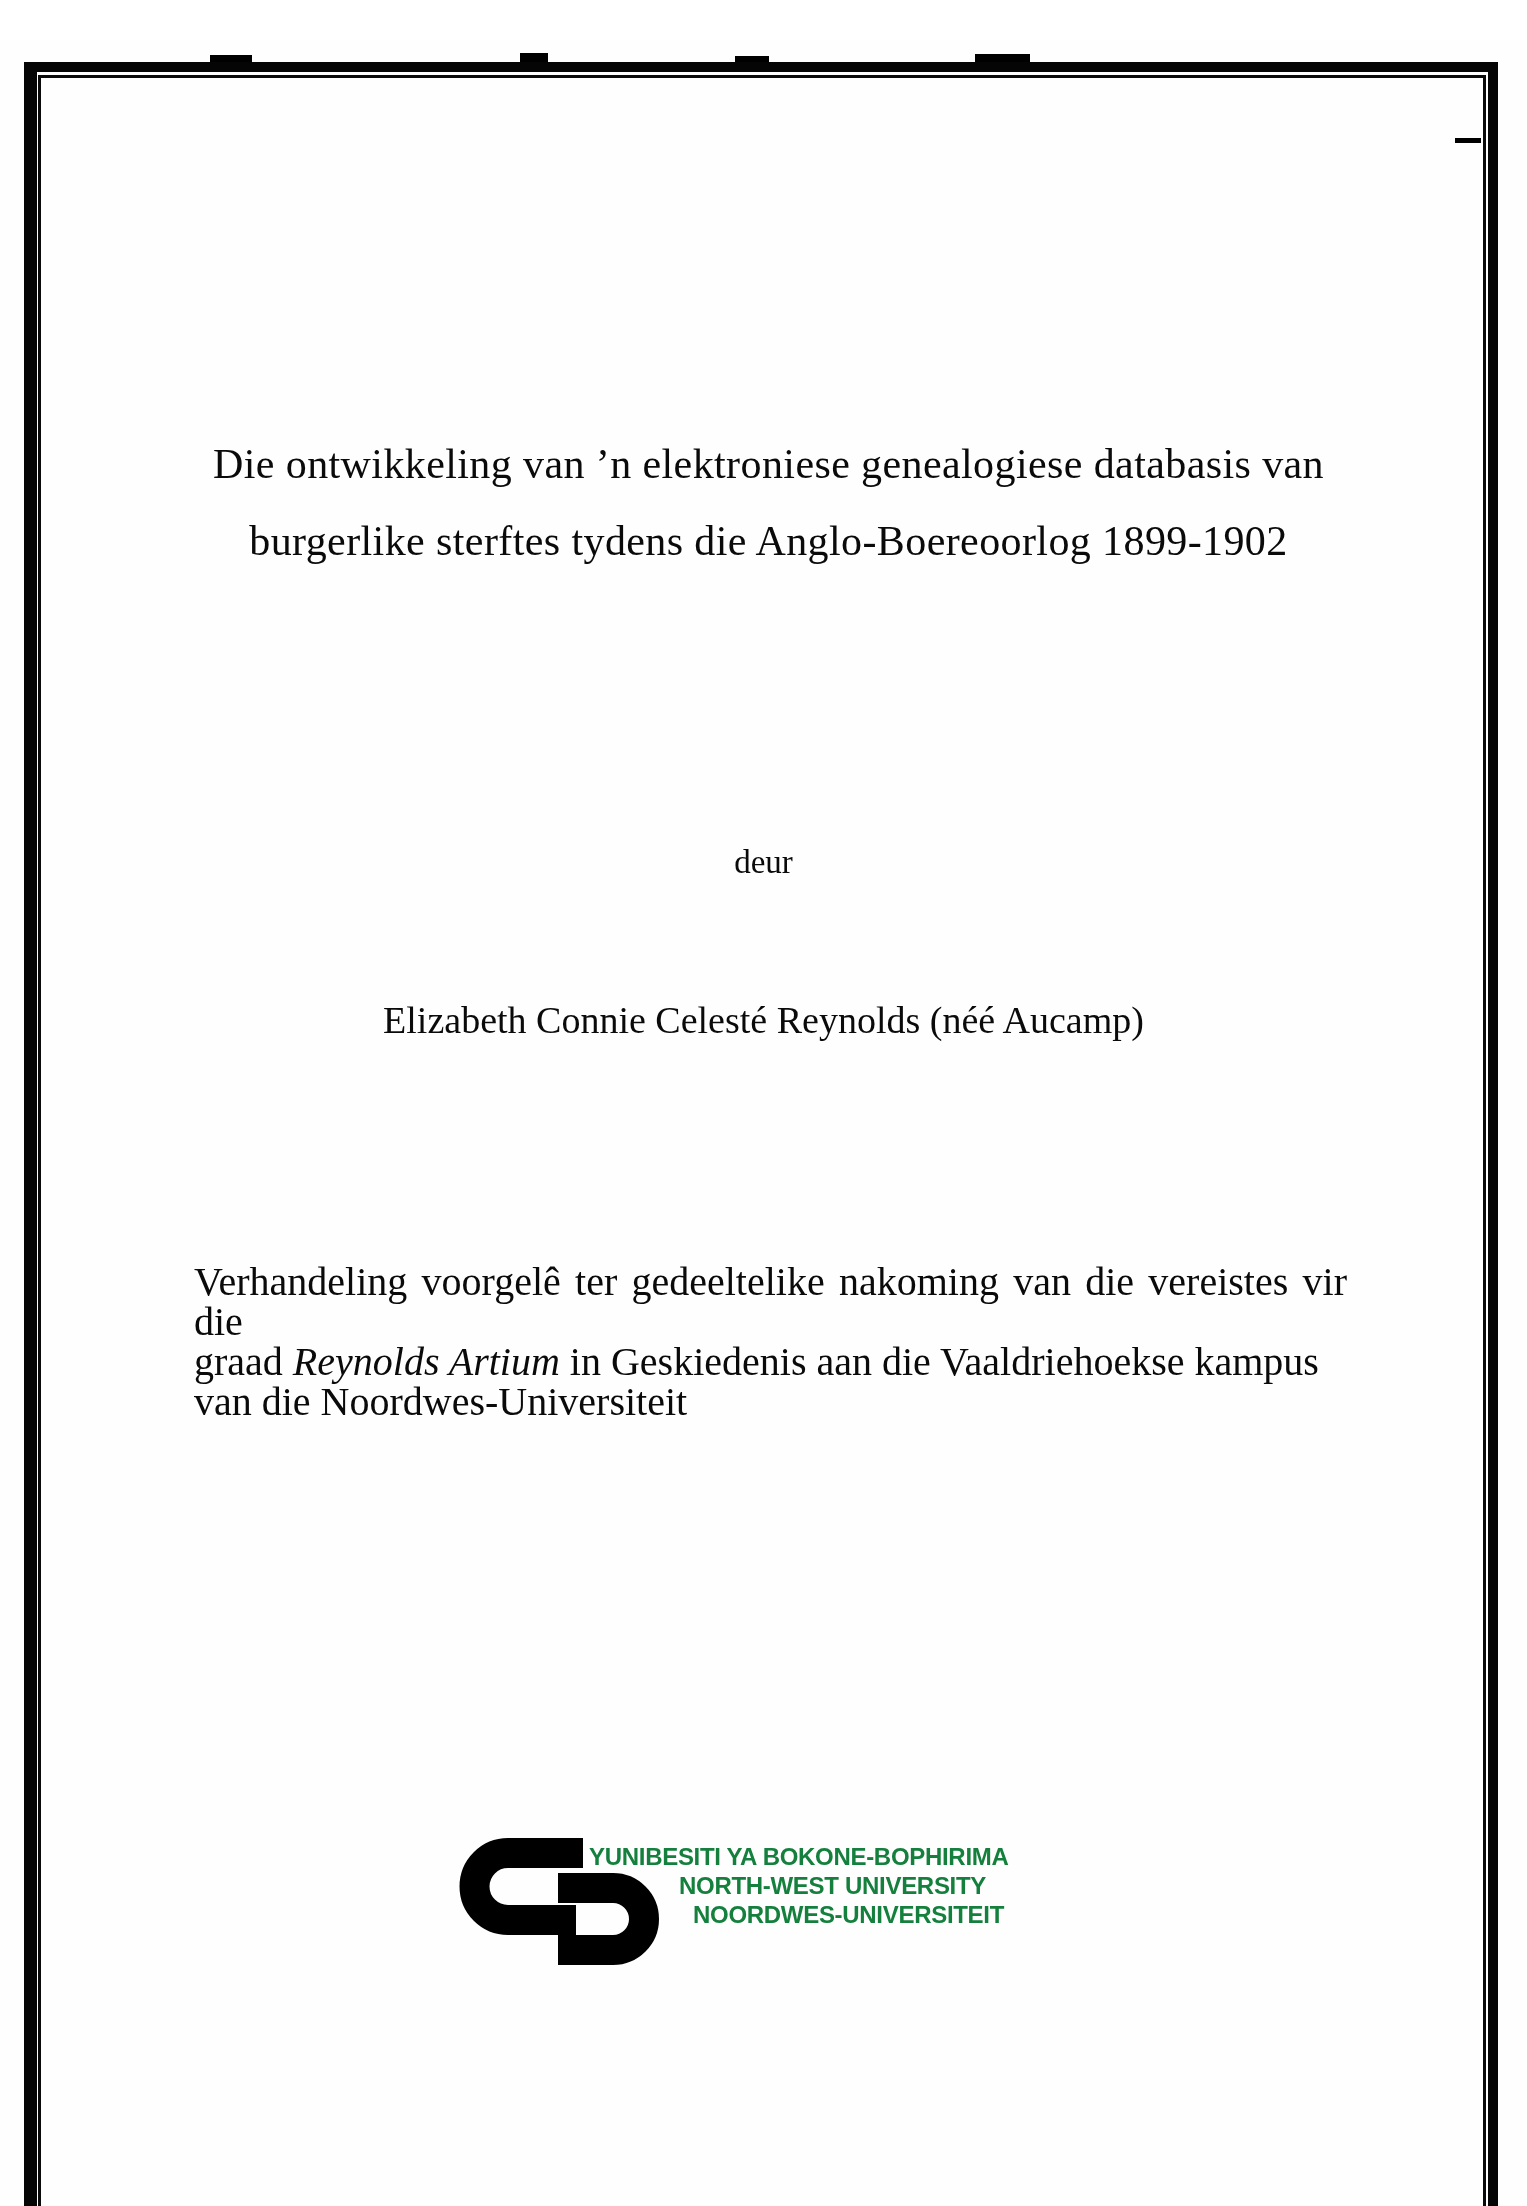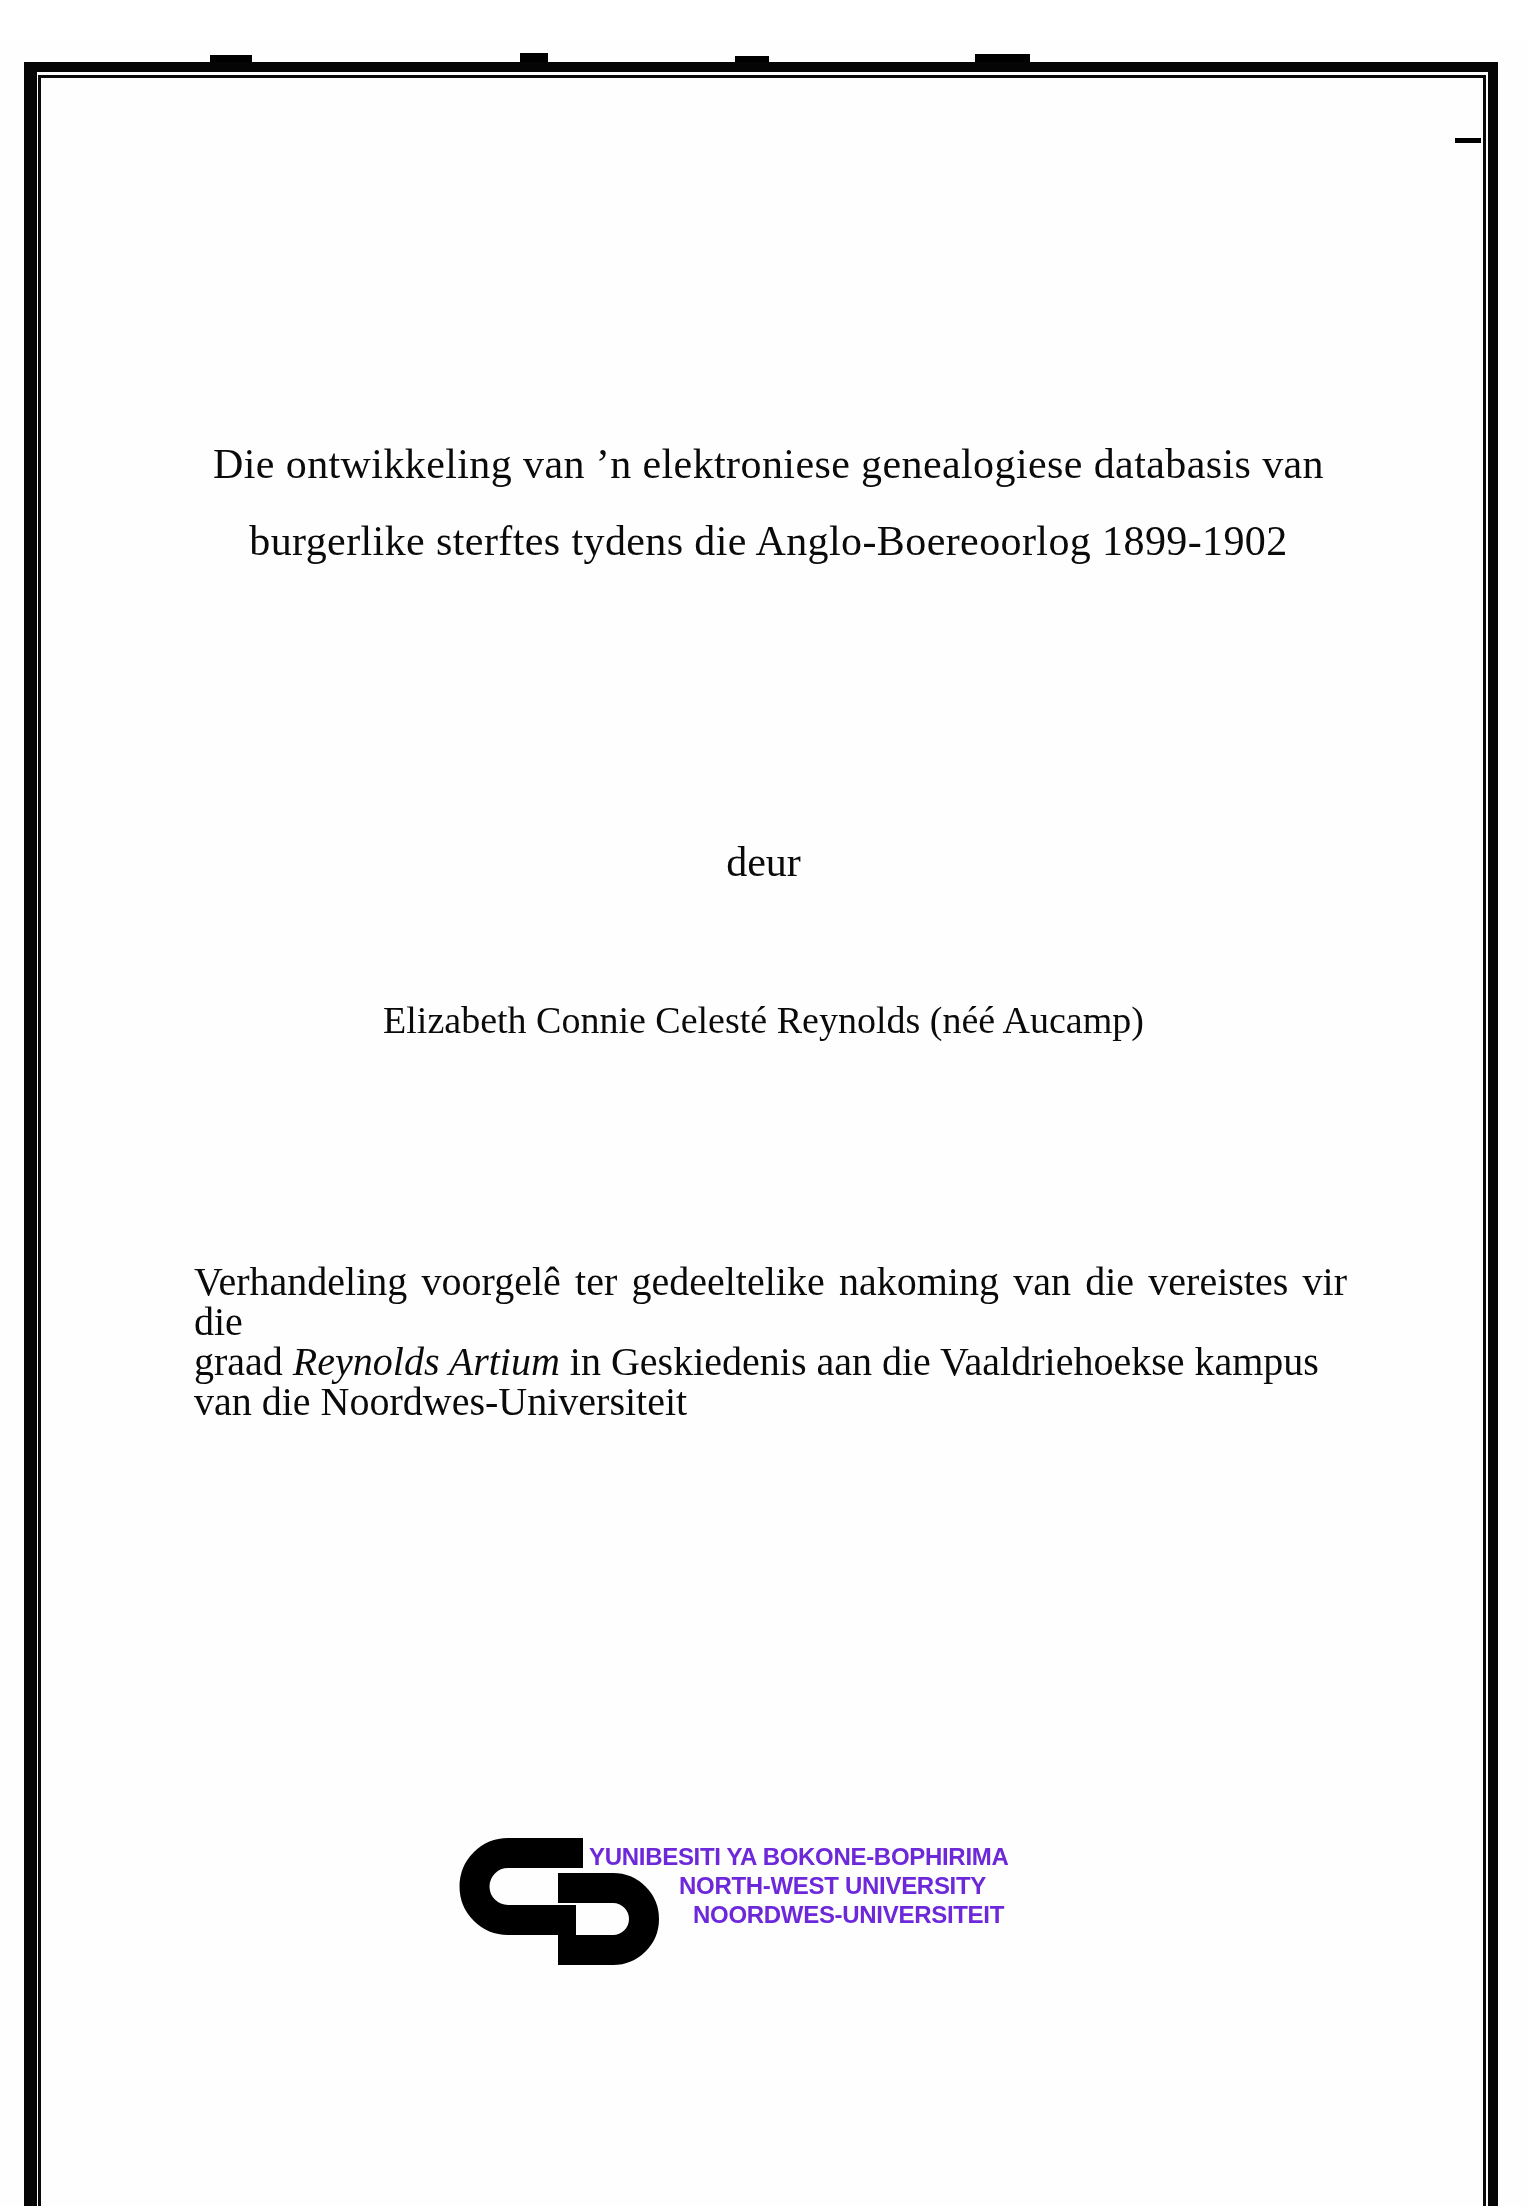--- a/index.html
+++ b/index.html
@@ -38,21 +38,21 @@
     left: 185px; right: 175px; top: 386px;
     text-align: center;
     font-size: 42px;
     line-height: 77px;
     letter-spacing: 0.4px;
   }
   .byline-label {
     position: absolute;
     left: 0; right: 0; top: 800px;
     text-align: center;
-    font-size: 42px;
+    font-size: 33px;
     line-height: 44px;
   }
   .author-line {
     position: absolute;
     left: 0; right: 0; top: 956px;
     text-align: center;
     font-size: 38px;
     line-height: 48px;
   }
   .statement {
@@ -85,21 +85,21 @@
     width: 640px; height: 135px;
   }
   .logo-mark { position: absolute; left: 0; top: 2px; }
   .logo-text {
     position: absolute;
     font-family: "Liberation Sans", "DejaVu Sans", sans-serif;
     font-weight: 700;
     font-size: 24px;
     line-height: 29px;
     letter-spacing: -0.3px;
-    color: #6d28d9;
+    color: #15803d;
     white-space: nowrap;
   }
   .logo-l1 { left: 131px; top: 6px; }
   .logo-l2 { left: 221px; top: 35px; }
   .logo-l3 { left: 235px; top: 64px; }
 </style>
 </head>
 <body>
 
 <div class="page">

